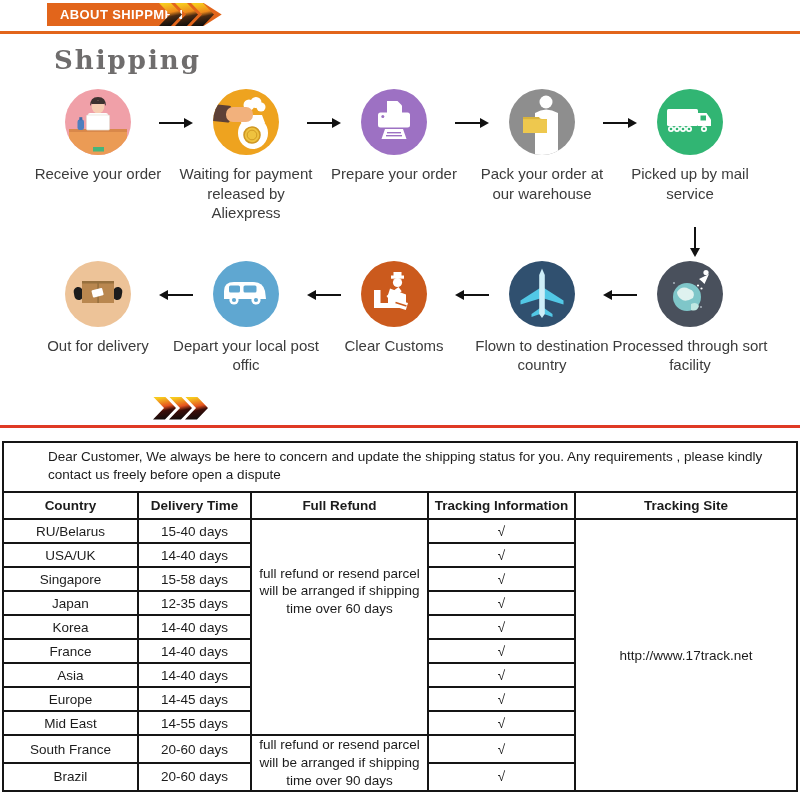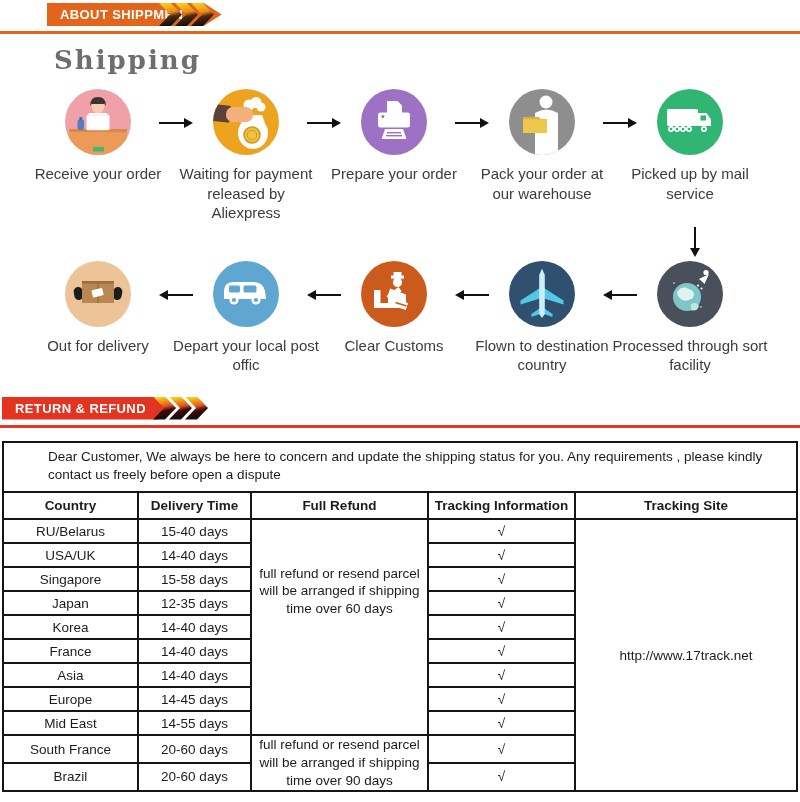--- a/index.html
+++ b/index.html
@@ -296,21 +296,20 @@
       <rect x="7" y="6" width="27" height="2" fill="#111"></rect>
       <path d="M9,2 L0,7 L9,12 z" fill="#111"></path>
     </svg>
   <svg class="flow-arrow a4" width="34" height="14">
       <rect x="7" y="6" width="27" height="2" fill="#111"></rect>
       <path d="M9,2 L0,7 L9,12 z" fill="#111"></path>
     </svg>
 </div>
 
 <div class="banner-wrap" style="margin-top:22px;">
-  <div class="banner red">RETURN &amp; REFUND</div>
   <div class="chevrons" style="left:160px;">
     <span class="chev red"></span>
     <span class="chev red"></span>
     <span class="chev red"></span>
   </div>
 </div>
 <div class="rule red" style="margin-top:2px;"></div>
 
 <div class="intro-box">
   <div>Dear Customer, We always be here to concern and update the shipping status for you.  Any requirements , please kindly</div>

